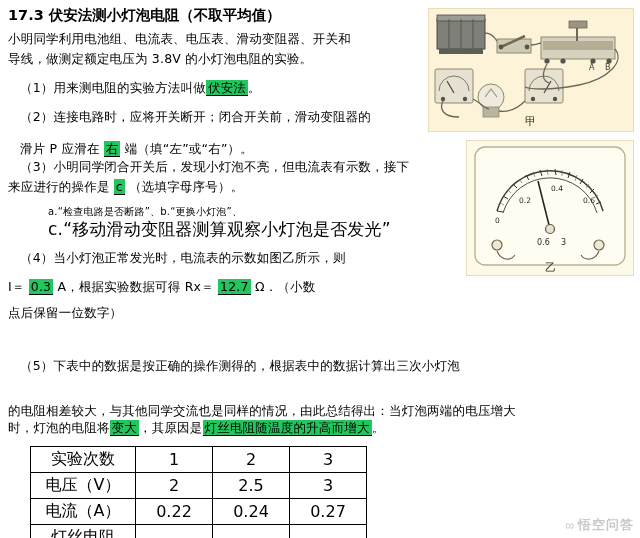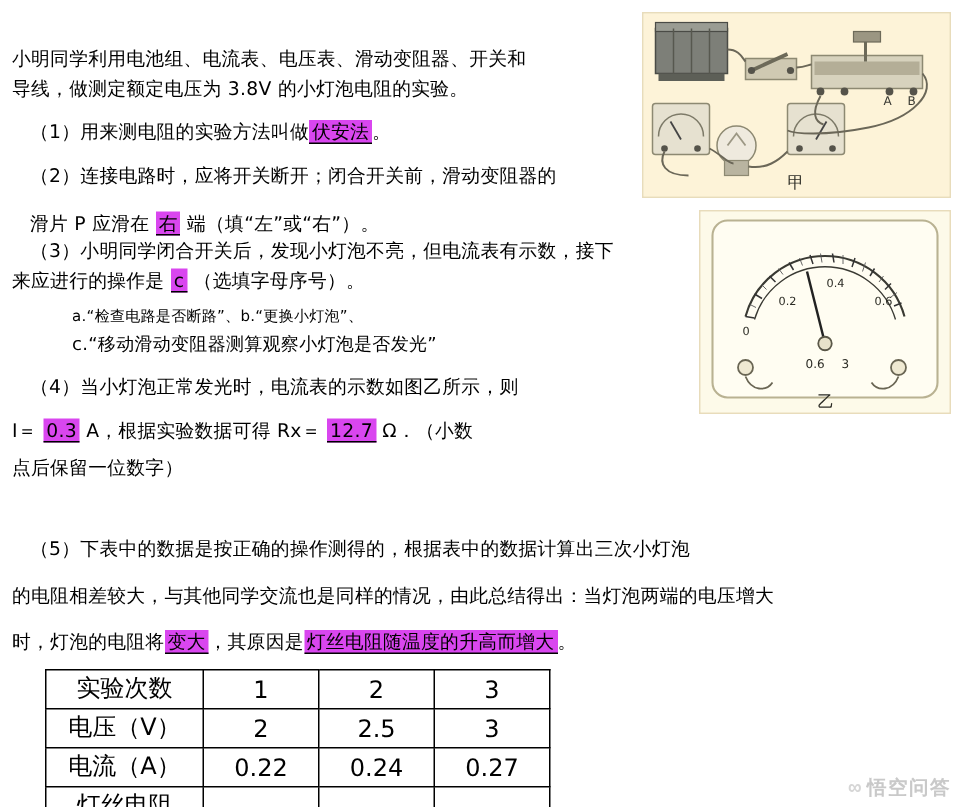--- a/index.html
+++ b/index.html
@@ -30,21 +30,21 @@
     letter-spacing: 0px;
     color: #000;
   }
   .para {
     position: absolute;
     color: #000;
     line-height: 17px;
     letter-spacing: 0.2px;
   }
   .hl-ul {
-    background: #d946ef;
+    background: #22c55e;
     border-bottom: 1px solid #000;
     padding: 0 2px;
   }
   
   .img-top {
     position: absolute;
     left: 428px;
     top: 8px;
     width: 204px;
     height: 122px;
@@ -100,48 +100,49 @@
     margin-right: 3px;
     color: #d6d6d6;
     font-size: 14px;
   }
 </style>
 </head>
 <body>
 
 <div class="page">
 
+  <div class="title">17.3 伏安法测小灯泡电阻（不取平均值）</div>
 
   <div class="para" style="left:8px; top:30px;">小明同学利用电池组、电流表、电压表、滑动变阻器、开关和</div>
   <div class="para" style="left:8px; top:50px;">导线，做测定额定电压为 3.8V 的小灯泡电阻的实验。</div>
 
   <div class="para" style="left:20px; top:79px;">
     <span>（1）用来测电阻的实验方法叫做</span><span class="hl-ul">伏安法</span><span>。</span>
   </div>
 
   <div class="para" style="left:20px; top:108px;">（2）连接电路时，应将开关断开；闭合开关前，滑动变阻器的</div>
   <div class="para" style="left:20px; top:128px;margin-top:12px;">
     <span>滑片 P 应滑在</span>&nbsp;<span class="hl-ul">右</span>&nbsp;<span>端（填“左”或“右”）。</span>
   </div>
 
   <div class="para" style="left:20px; top:158px;">（3）小明同学闭合开关后，发现小灯泡不亮，但电流表有示数，接下</div>
   <div class="para" style="left:8px; top:178px;">
     <span>来应进行的操作是</span>&nbsp;<span class="hl-ul">c</span>&nbsp;<span>（选填字母序号）。</span>
   </div>
   <div class="para" style="left:48px; top:203px; font-size:10px;">a.“检查电路是否断路”、b.“更换小灯泡”、</div>
-  <div class="para" style="left:48px; top:221px; font-size:12px;">c.“移动滑动变阻器测算观察小灯泡是否发光”</div>
+  <div class="para" style="left:48px; top:221px; font-size:17px;">c.“移动滑动变阻器测算观察小灯泡是否发光”</div>
 
   <div class="para" style="left:20px; top:249px;">（4）当小灯泡正常发光时，电流表的示数如图乙所示，则</div>
   <div class="para" style="left:8px; top:278px;text-align:right;">
     <span>I＝</span>&nbsp;<span class="hl-ul">0.3</span>&nbsp;<span>A，根据实验数据可得 Rx＝</span>&nbsp;<span class="hl-ul">12.7</span>&nbsp;<span>Ω．（小数</span>
   </div>
-  <div class="para" style="left:8px; top:304px;font-family:Liberation Serif, serif;">点后保留一位数字）</div>
+  <div class="para" style="left:8px; top:304px;">点后保留一位数字）</div>
 
   <div class="para" style="left:20px; top:357px;">（5）下表中的数据是按正确的操作测得的，根据表中的数据计算出三次小灯泡</div>
-  <div class="para" style="left:8px; top:388px;">的电阻相差较大，与其他同学交流也是同样的情况，由此总结得出：当灯泡两端的电压增大</div>
+  <div class="para" style="left:8px; top:404px;font-family:Liberation Mono, monospace;">的电阻相差较大，与其他同学交流也是同样的情况，由此总结得出：当灯泡两端的电压增大</div>
   <div class="para" style="left:8px; top:419px;">
     <span>时，灯泡的电阻将</span><span class="hl-ul">变大</span><span>，其原因是</span><span class="hl-ul">灯丝电阻随温度的升高而增大</span><span>。</span>
   </div>
 
   <div class="img-top">
     <svg width="204" height="122" viewBox="0 0 204 122">
       <rect x="0" y="0" width="204" height="122" fill="#fdf3d8"></rect>
 
       <g>
         <rect x="8" y="10" width="48" height="30" fill="#7d7f78" stroke="#4a4b46" stroke-width="1"></rect>

